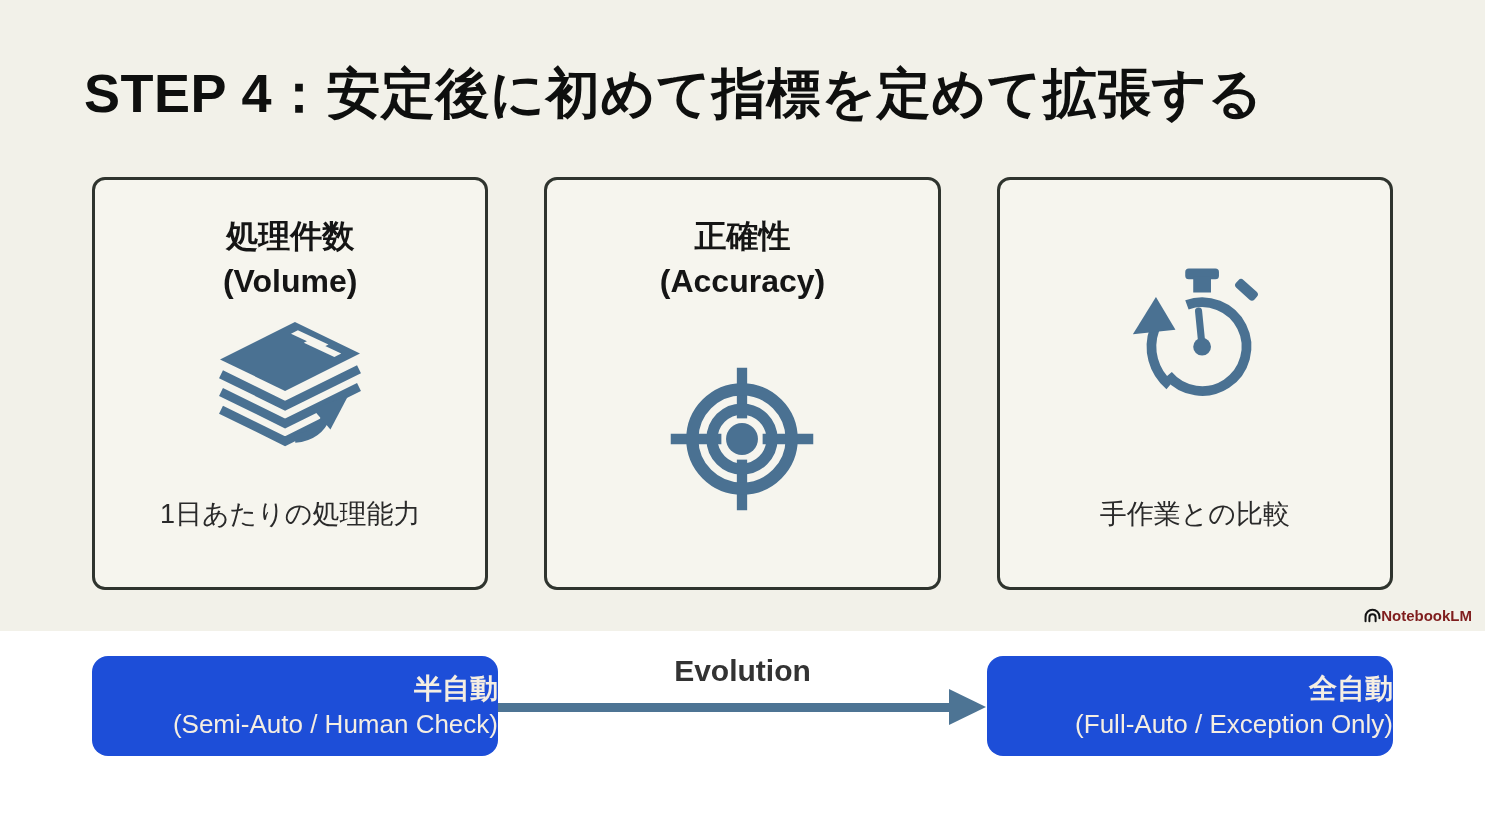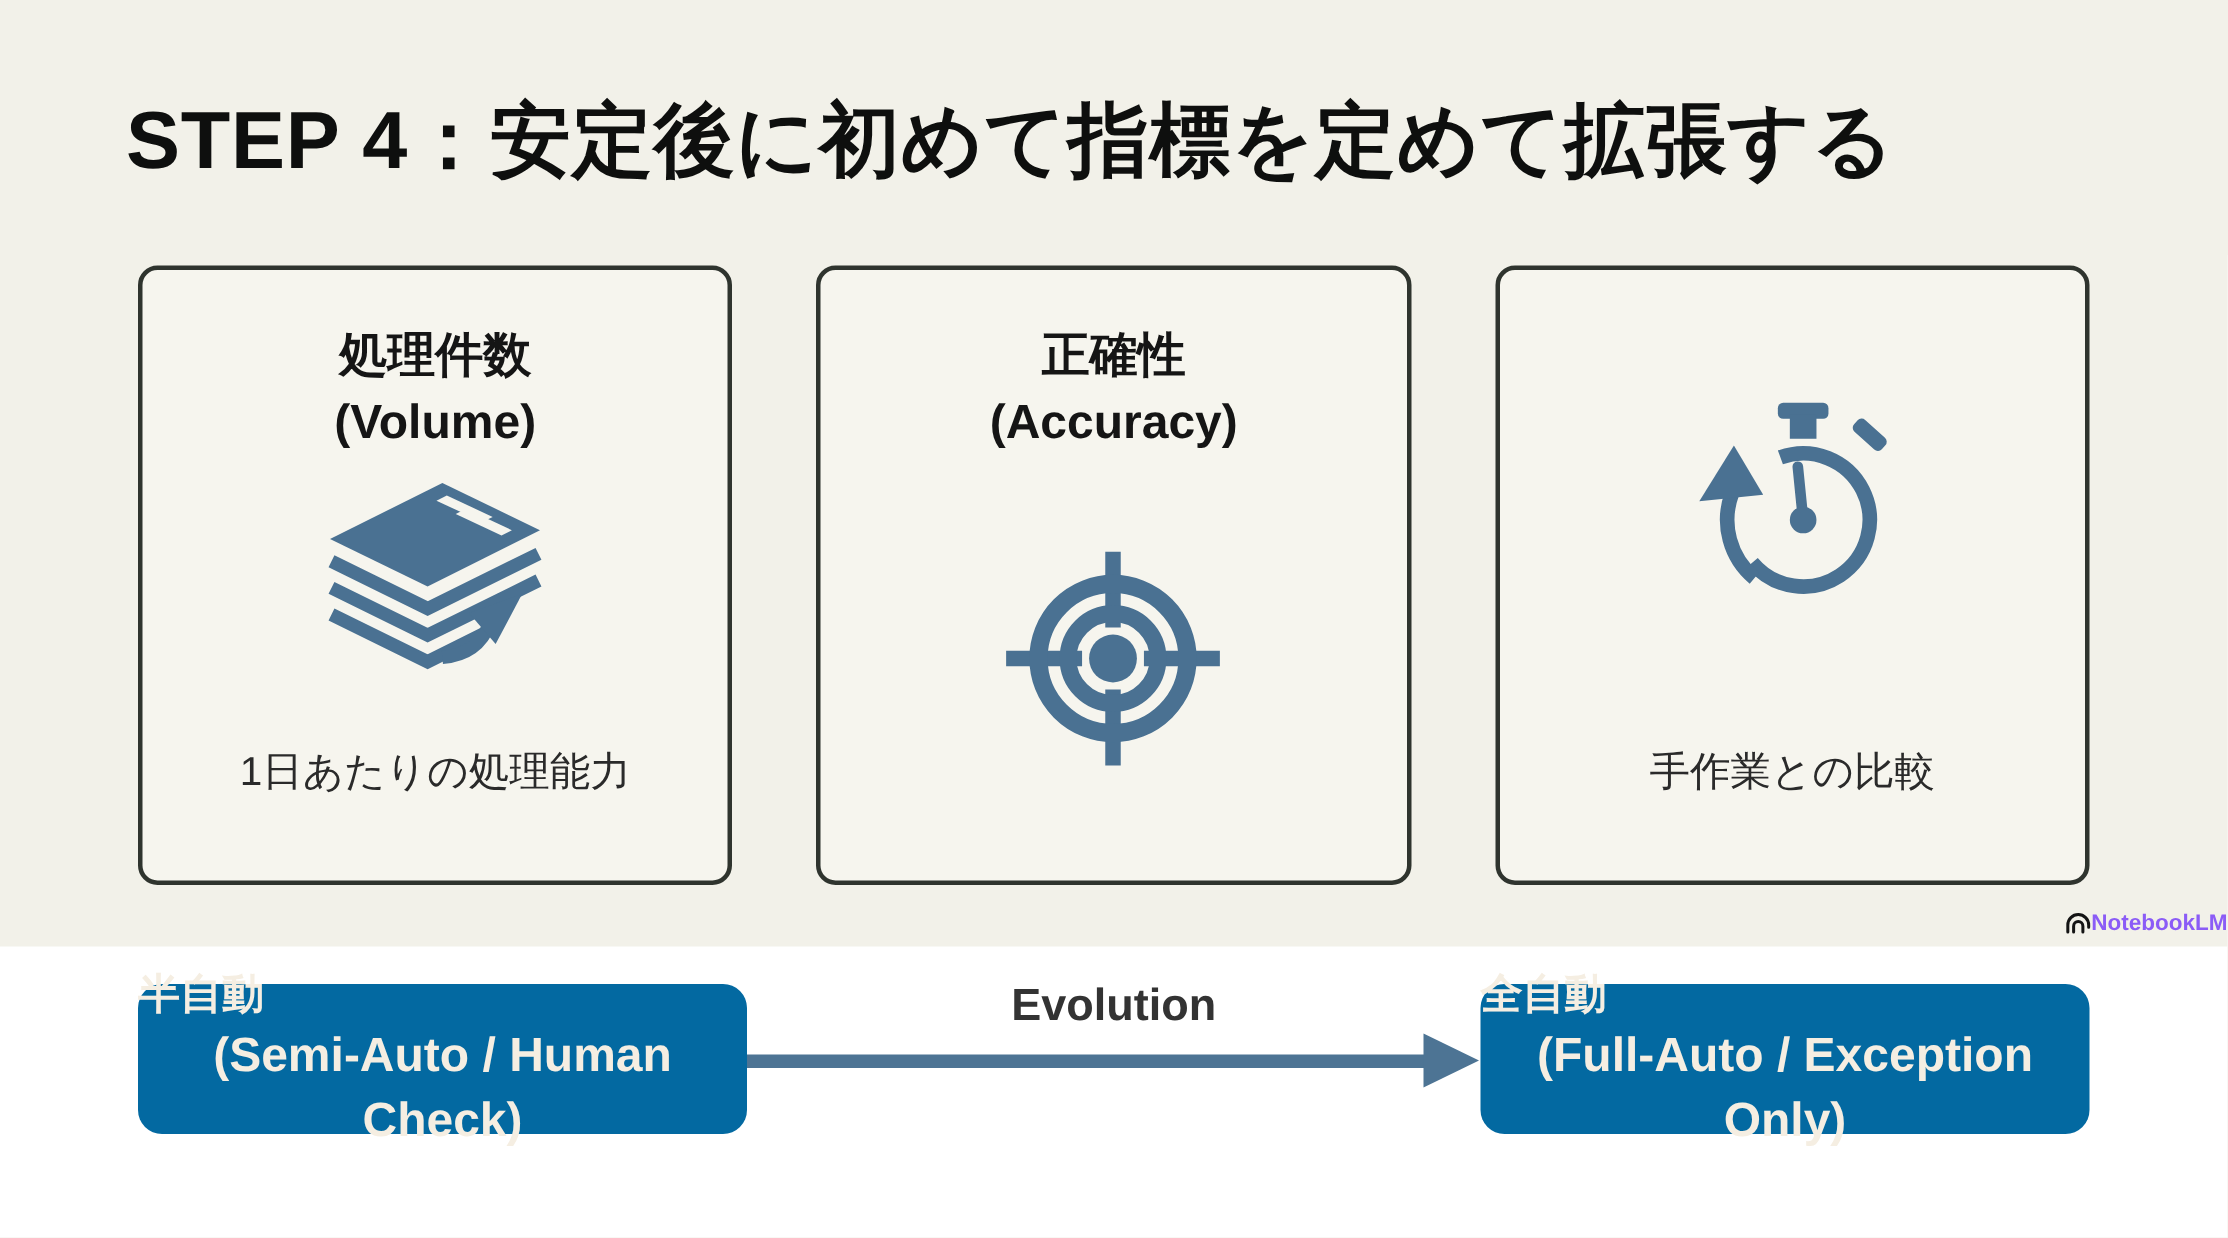--- a/index.html
+++ b/index.html
@@ -45,50 +45,50 @@
 
   .icon-blue { color:#4a7192; }
 
   
   .flow {
     position:absolute; left:92px; top:656px; width:1301px; height:102px;
     display:flex;
   }
   .pill {
     width:406px; height:100px;
-    background:#0369a1; border-radius:16px;
+    background:#1d4ed8; border-radius:16px;
     color:#f5eee2;
-    display:flex; flex-direction:column; align-items:flex-start; justify-content:center;
+    display:flex; flex-direction:column; align-items:flex-end; justify-content:center;
     text-align:center;
   }
   .pill-line1 { font-size:28px; font-weight:700; line-height:1.35; }
-  .pill-line2 { font-size:32px; font-weight:700; line-height:1.35; }
+  .pill-line2 { font-size:26px; font-weight:400; line-height:1.35; }
 
   .arrow-zone { flex:1; position:relative; }
   .evolution-label {
     position:absolute; top:-2px; left:0; right:0;
     text-align:center; font-size:30px; font-weight:800; color:#333;
   }
   .arrow-line {
     position:absolute; left:0; right:32px; top:47px; height:9px;
     background:#4d7494;
   }
   .arrow-head {
     position:absolute; right:1px; top:33px;
     width:0; height:0;
     border-top:18.5px solid transparent;
     border-bottom:18.5px solid transparent;
     border-left:37px solid #4d7494;
   }
 
   
   .brand {
-    position:absolute; right:0; bottom:7px;
+    position:absolute; right:13px; bottom:7px;
     display:flex; align-items:center; gap:0;
-    color:#8b5cf6; font-size:15px; font-weight:700;
+    color:#7f1d1d; font-size:15px; font-weight:700;
   }
 </style>
 </head>
 <body>
 
 <div class="slide">
 
   <h1 class="page-title">STEP 4：安定後に初めて指標を定めて拡張する</h1>
 
   <div class="cards">

